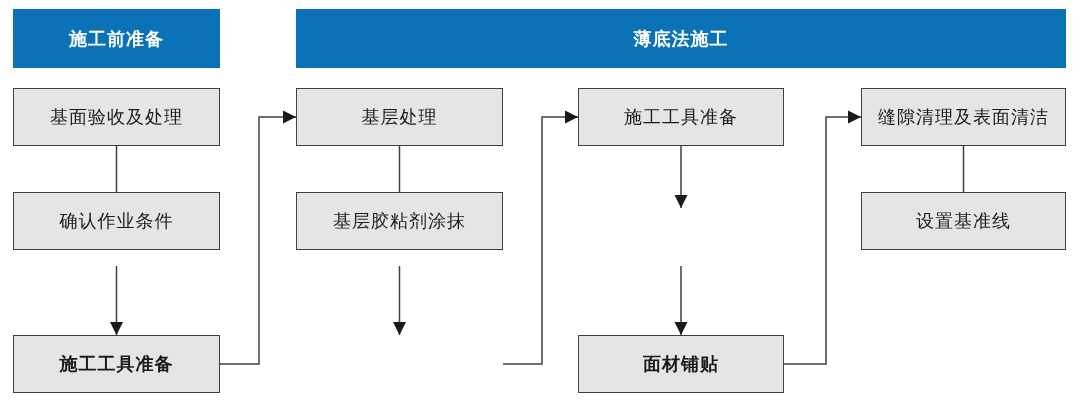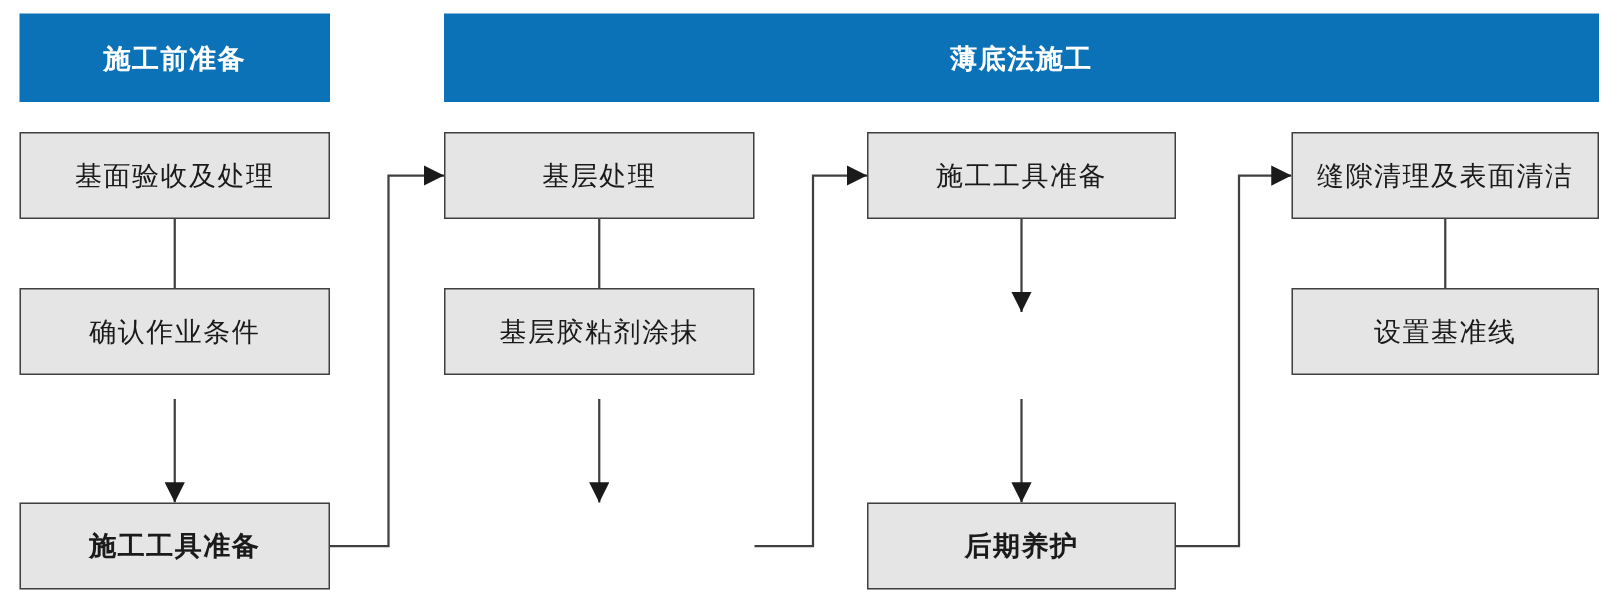--- a/index.html
+++ b/index.html
@@ -64,18 +64,18 @@
   <div class="hdr hdr2">薄底法施工</div>
 
   <div class="box c1 r1">基面验收及处理</div>
   <div class="box c1 r2">确认作业条件</div>
   <div class="box c1 r3">施工工具准备</div>
 
   <div class="box c2 r1">基层处理</div>
   <div class="box c2 r2">基层胶粘剂涂抹</div>
 
   <div class="box c3 r1">施工工具准备</div>
-  <div class="box c3 r3">后期养护</div>
+  <div class="box c3 r3">面材铺贴</div>
 
   <div class="box c4 r1">缝隙清理及表面清洁</div>
   <div class="box c4 r2">设置基准线</div>
 
 </div>
 
 </body></html>

